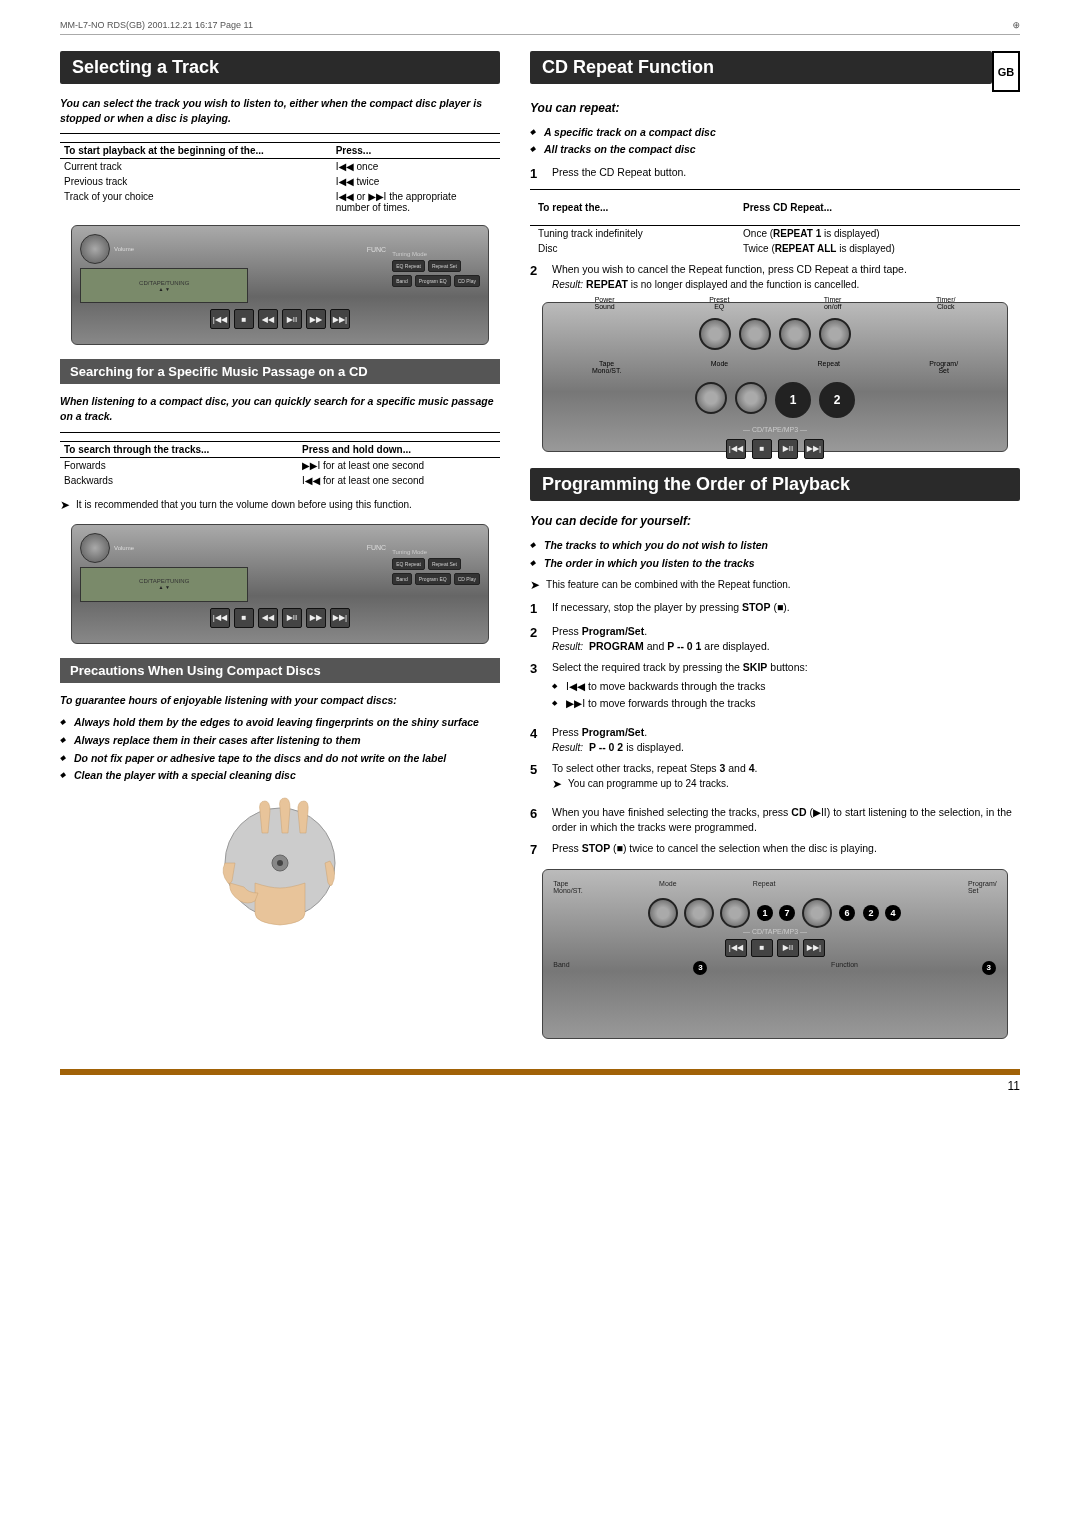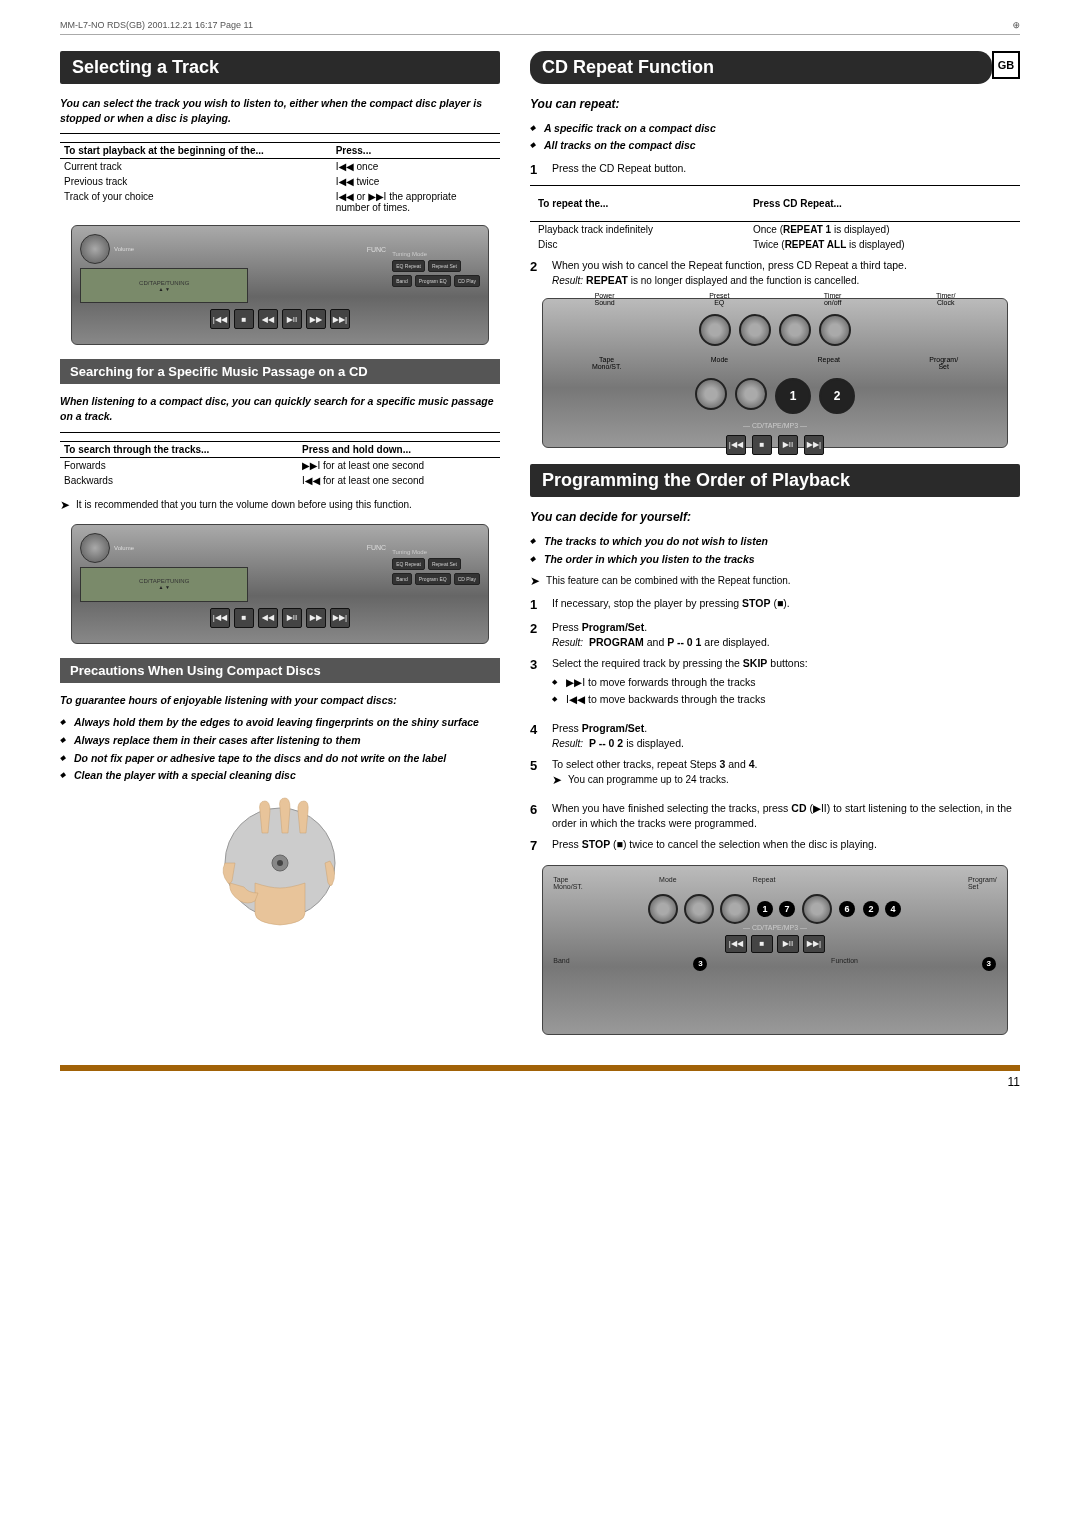--- a/index.html
+++ b/index.html
@@ -170,21 +170,21 @@
       font-weight: bold;
     }
     .repeat-table td {
       padding: 2px 8px;
     }
     .repeat-table tr:first-child td {
       padding-top: 4px;
     }
     .gb-badge {
       width: 28px;
-      height: 28px;
+      height: 41px;
       border: 2px solid #000;
       display: flex;
       align-items: center;
       justify-content: center;
       font-weight: bold;
       font-size: 11px;
       margin-left: auto;
       margin-bottom: 8px;
     }
     .page-num {
@@ -583,21 +583,21 @@
 
           <path d="M 30 90 Q 28 100 40 108 Q 48 112 55 108 L 58 100 Q 48 100 44 94 Z" fill="#e8c49a" stroke="#c8a070" stroke-width="0.5"></path>
         </svg>
       </div>
 
     </div>
 
     <div class="right-col">
 
       <div style="display:flex;justify-content:space-between;align-items:flex-start;">
-        <div class="section-title" style="flex:1;border-radius:14px;">CD Repeat Function</div>
+        <div class="section-title" style="flex:1;">CD Repeat Function</div>
         <div class="gb-badge">GB</div>
       </div>
 
       <p class="italic-small">You can repeat:</p>
 
       <ul class="bullet-list bold-bullets">
         <li>A specific track on a compact disc</li>
         <li>All tracks on the compact disc</li>
       </ul>
 
@@ -606,21 +606,21 @@
         <span class="step-content">Press the CD Repeat button.</span>
       </div>
 
       <table class="repeat-table">
         <tbody>
             <tr>
           <th>To repeat the...</th>
           <th>Press CD Repeat...</th>
         </tr>
         <tr>
-          <td>Playback track indefinitely</td>
+          <td>Tuning track indefinitely</td>
           <td>Once (<strong>REPEAT 1</strong> is displayed)</td>
         </tr>
         <tr>
           <td>Disc</td>
           <td>Twice (<strong>REPEAT ALL</strong> is displayed)</td>
         </tr>
       </tbody>
         </table>
 
       <div class="step-row">
@@ -690,22 +690,22 @@
         <div class="step-content">
           Press <strong>Program/Set</strong>.<br>
           <span class="result-label">Result:</span> &nbsp;<strong>PROGRAM</strong> and <strong>P -- 0 1</strong> are displayed.
         </div>
       </div>
       <div class="step-row">
         <span class="step-num">3</span>
         <div class="step-content">
           Select the required track by pressing the <strong>SKIP</strong> buttons:
           <ul class="bullet-list" style="margin-top:4px;">
+            <li>I◀◀ to move backwards through the tracks</li>
             <li>▶▶I to move forwards through the tracks</li>
-            <li>I◀◀ to move backwards through the tracks</li>
           </ul>
         </div>
       </div>
       <div class="step-row">
         <span class="step-num">4</span>
         <div class="step-content">
           Press <strong>Program/Set</strong>.<br>
           <span class="result-label">Result:</span> &nbsp;<strong>P -- 0 2</strong> is displayed.
         </div>
       </div>

